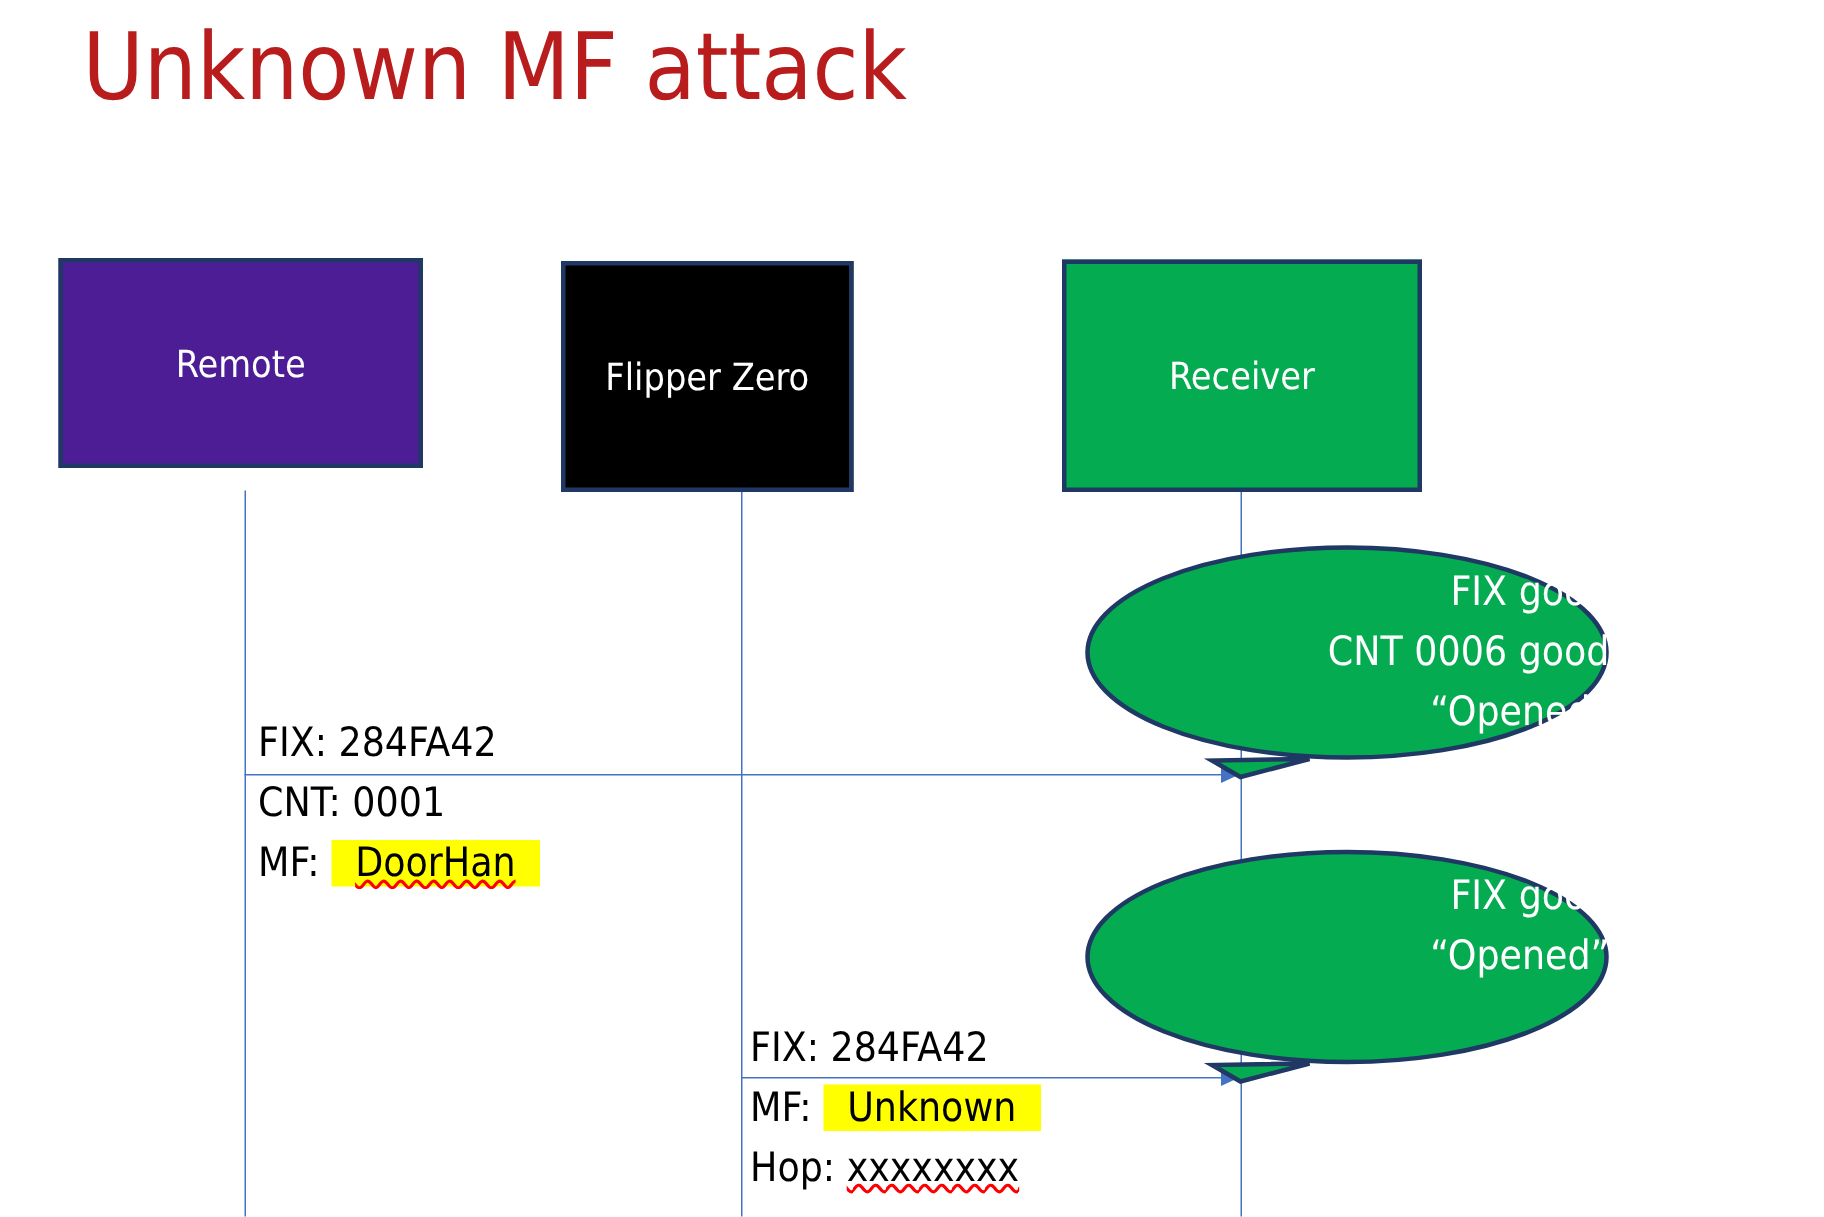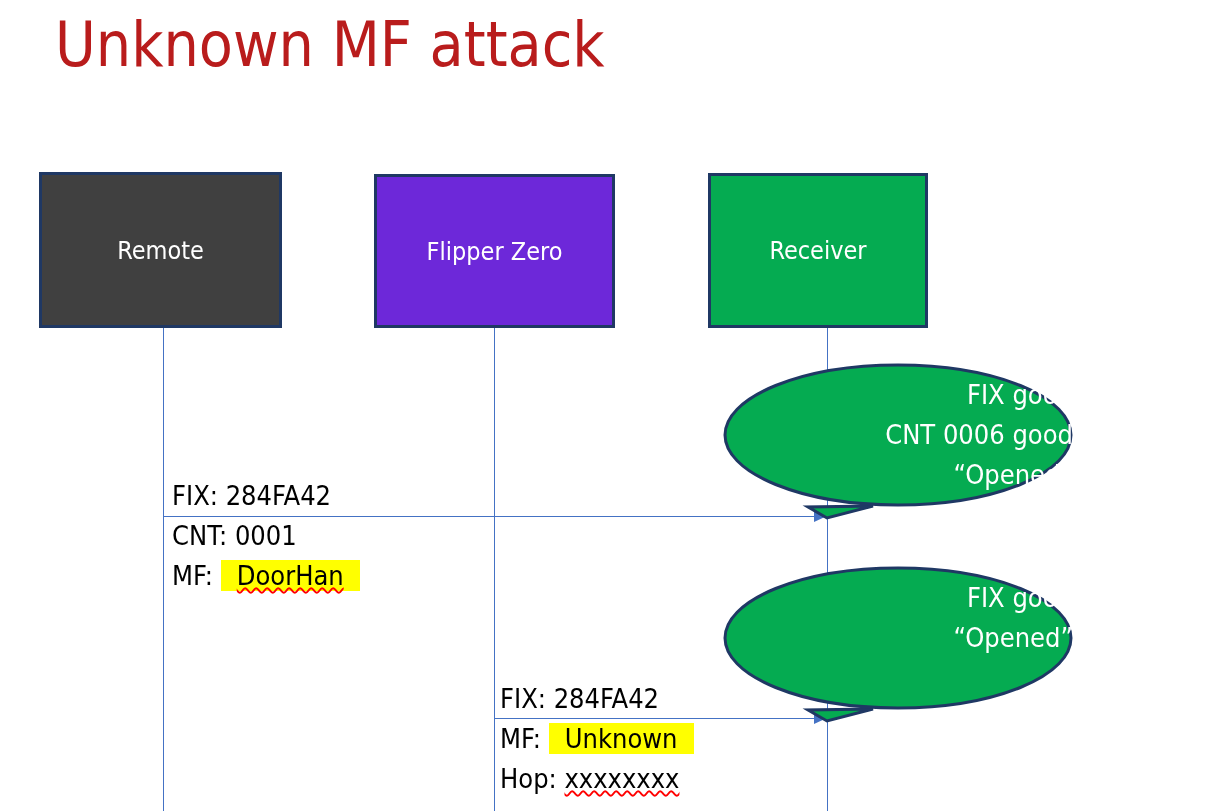--- a/index.html
+++ b/index.html
@@ -122,29 +122,29 @@
 <body>
 
 <div id="slide">
 
   <div class="slide-title">Unknown MF attack</div>
 
   <div class="lifeline" style="left:163px;"></div>
   <div class="lifeline" style="left:494px;"></div>
   <div class="lifeline" style="left:827px;"></div>
 
-  <div class="actor-box" style="left:39px; top:172px; width:243px; height:156px; background:#404040;">
+  <div class="actor-box" style="left:39px; top:172px; width:243px; height:140px; background:#4c1d95;">
     <span>Remote</span>
   </div>
 
-  <div class="actor-box" style="left:374px; top:174px; width:241px; height:154px; background:#6d28d9;">
+  <div class="actor-box" style="left:374px; top:174px; width:195px; height:154px; background:#000000;">
     <span>Flipper Zero</span>
   </div>
 
-  <div class="actor-box" style="left:708px; top:173px; width:220px; height:155px; background:#05AB51;">
+  <div class="actor-box" style="left:708px; top:173px; width:240px; height:155px; background:#05AB51;">
     <span>Receiver</span>
   </div>
 
   <div class="msg-line" style="left:163px; top:516px; width:652px;"></div>
   <div class="msg-arrowhead" style="left:814px; top:510px;"></div>
 
   <div class="msg-label" style="left:172px; top:476px;">
     <span class="row"><span>FIX: </span><span>284FA42</span></span>
     <span class="row"><span>CNT: </span><span>0001</span></span>
     <span class="row"><span>MF: </span><span class="hl sp">DoorHan</span></span>

